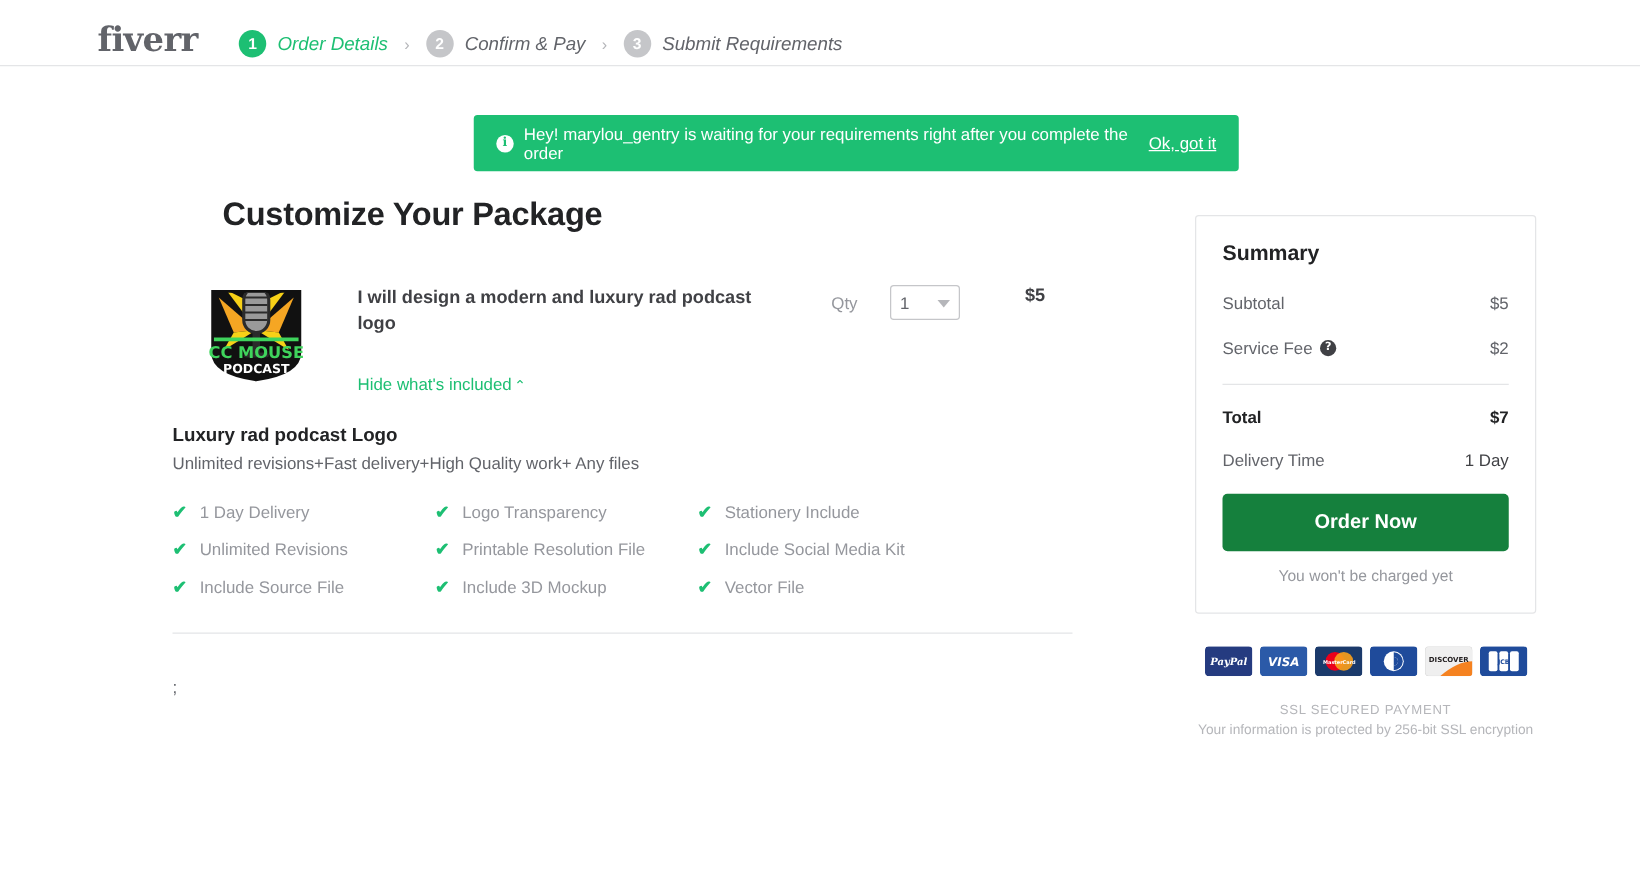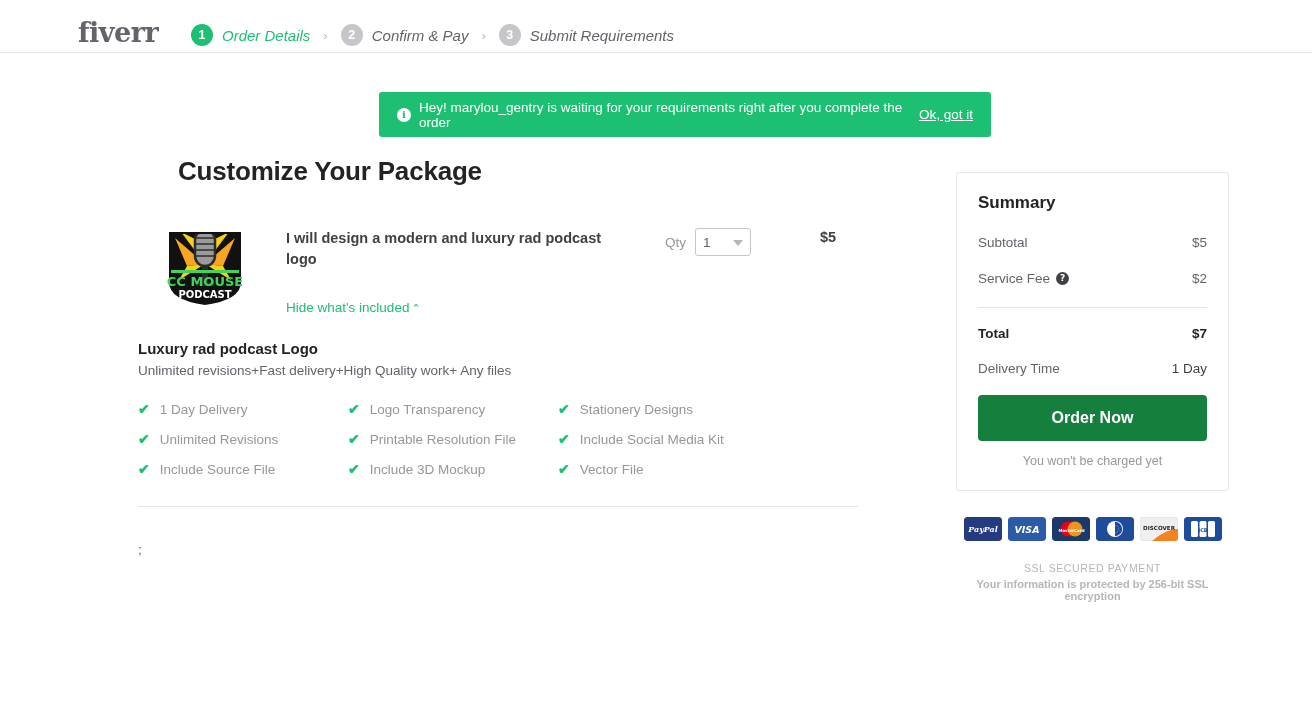--- a/index.html
+++ b/index.html
@@ -149,21 +149,21 @@
     font-weight: bold;
     color: #404145;
     line-height: 1.45;
   }
   .qty-wrap {
     position: absolute;
     left: 527px;
     top: 8px;
     display: flex;
     align-items: center;
-    gap: 9px;
+    gap: 26px;
   }
   .qty-label { font-size: 13.5px; color: #95979d; }
   .qty-select {
     width: 56px; height: 28px;
     border: 1px solid #c5c6c9;
     border-radius: 3px;
     background: #fff;
     display: flex;
     align-items: center;
     padding: 0 7px;
@@ -338,21 +338,20 @@
   }
   .ssl-title {
     font-size: 10.5px;
     color: #b5b6ba;
     letter-spacing: 0.6px;
   }
   .ssl-sub {
     font-size: 11px;
     color: #b5b6ba;
     margin-top: 4px;
-    font-weight: bold;
   }
 </style>
 </head>
 <body>
 
 <div class="header">
   <div class="logo">fiverr</div>
 
   <div class="steps">
     <div class="step active">
@@ -447,21 +446,21 @@
         <div class="feature">
           <span class="check">✔</span>
           <span>1 Day Delivery</span>
         </div>
         <div class="feature">
           <span class="check">✔</span>
           <span>Logo Transparency</span>
         </div>
         <div class="feature">
           <span class="check">✔</span>
-          <span>Stationery Designs</span>
+          <span>Stationery Include</span>
         </div>
         <div class="feature">
           <span class="check">✔</span>
           <span>Unlimited Revisions</span>
         </div>
         <div class="feature">
           <span class="check">✔</span>
           <span>Printable Resolution File</span>
         </div>
         <div class="feature">

